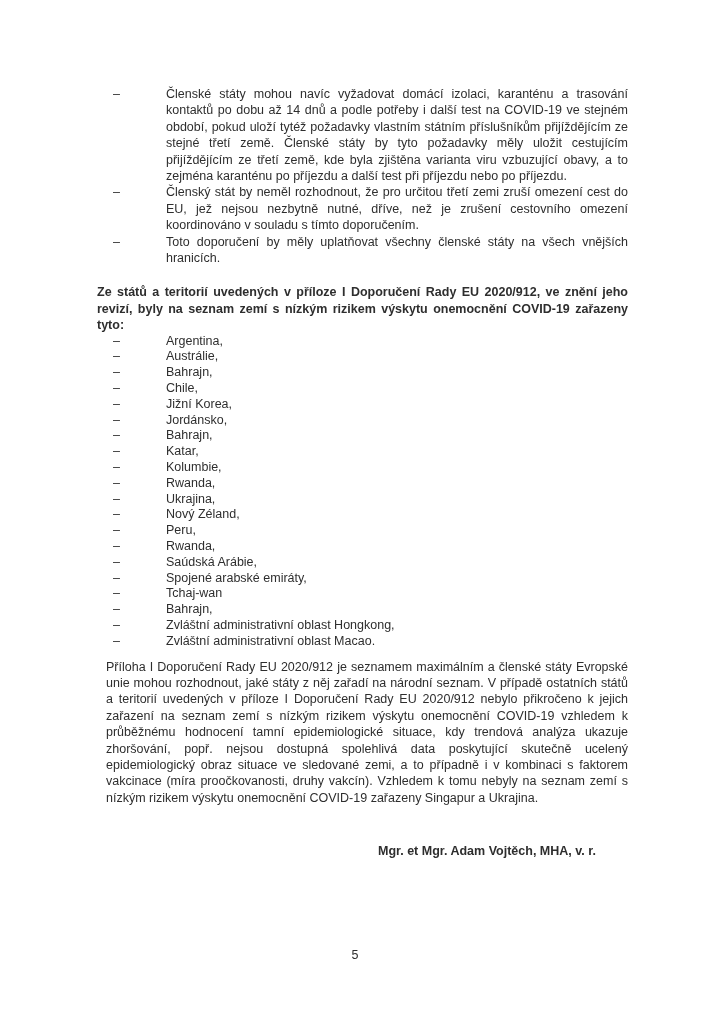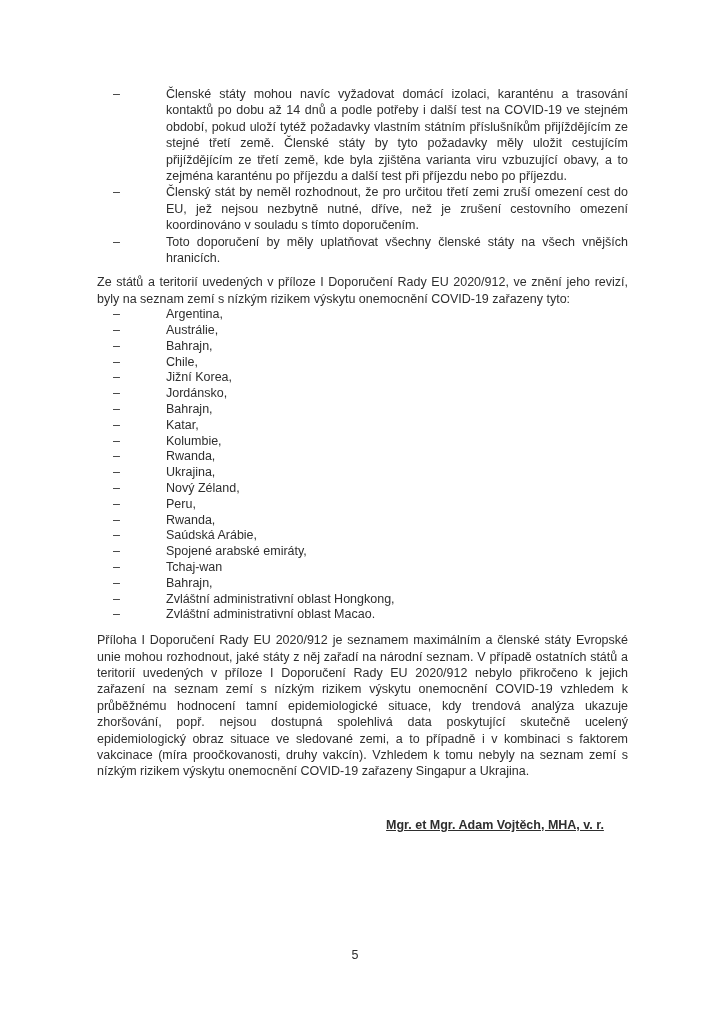--- a/index.html
+++ b/index.html
@@ -26,28 +26,27 @@
   }
   .just { text-align: justify; }
   .li { display: flex; }
   .marker {
     flex: 0 0 41px;
     box-sizing: border-box;
     padding-left: 16px;
   }
   .li-text { flex: 1 1 auto; margin-left: 28px; }
   .countries .li { line-height: 15.8px; }
-  .para-intro { margin-top: 8px; }
-  .para-closing { margin-top: 9px; }
+  .para-intro { margin-top: 18px; font-weight: bold; }
+  .para-closing { margin-top: 9px; margin-left: 9px; }
   .signature {
     margin-top: 37px;
     margin-left: 281px;
     width: 234px;
-    text-align: center;
-    text-decoration: underline;
+    text-align: left;
   }
   .sig-name { font-weight: bold; white-space: nowrap; }
   .footer {
     position: absolute;
     top: 948px;
     left: 0;
     width: 724px;
     text-align: center;
     font-size: 12.5px;
     transform: translateX(-7px);

